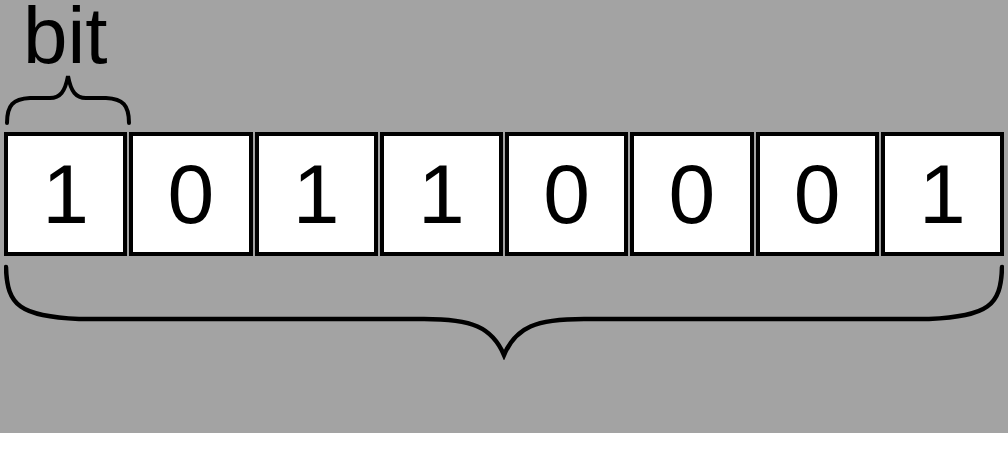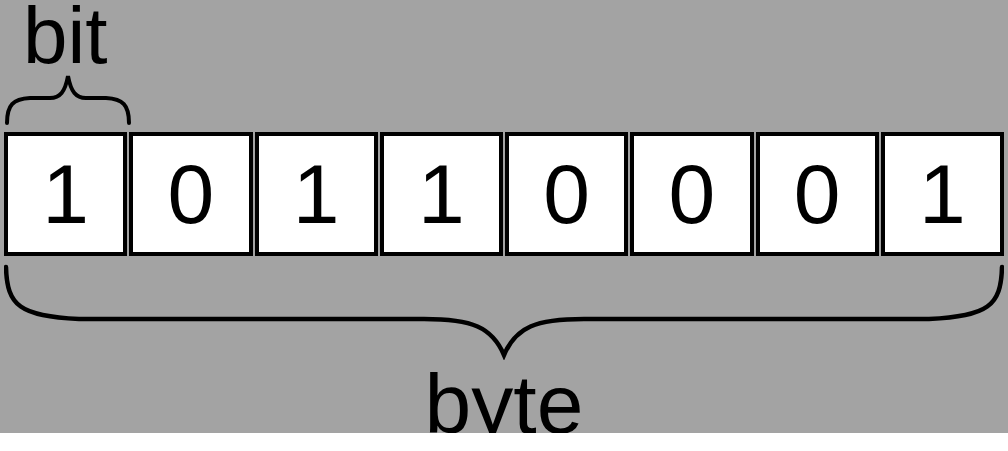--- a/index.html
+++ b/index.html
@@ -85,15 +85,14 @@
     <div class="bit-cell">0</div>
     <div class="bit-cell">0</div>
     <div class="bit-cell">0</div>
     <div class="bit-cell">1</div>
   </div>
 
   <svg class="brace byte-brace" width="1000" height="96" viewBox="0 0 1000 96" aria-hidden="true">
     <path d="M 2,3 C 3,42 16,52 75,55 L 420,55 C 468,55 488,63 500,91 C 512,63 532,55 580,55 L 925,55 C 984,52 997,42 998,3" fill="none" stroke-width="4.5" stroke-linecap="round" stroke="#000000"></path>
   </svg>
 
-  <div class="label byte-label">byte</div>
 
 </div>
 
 </body></html>

